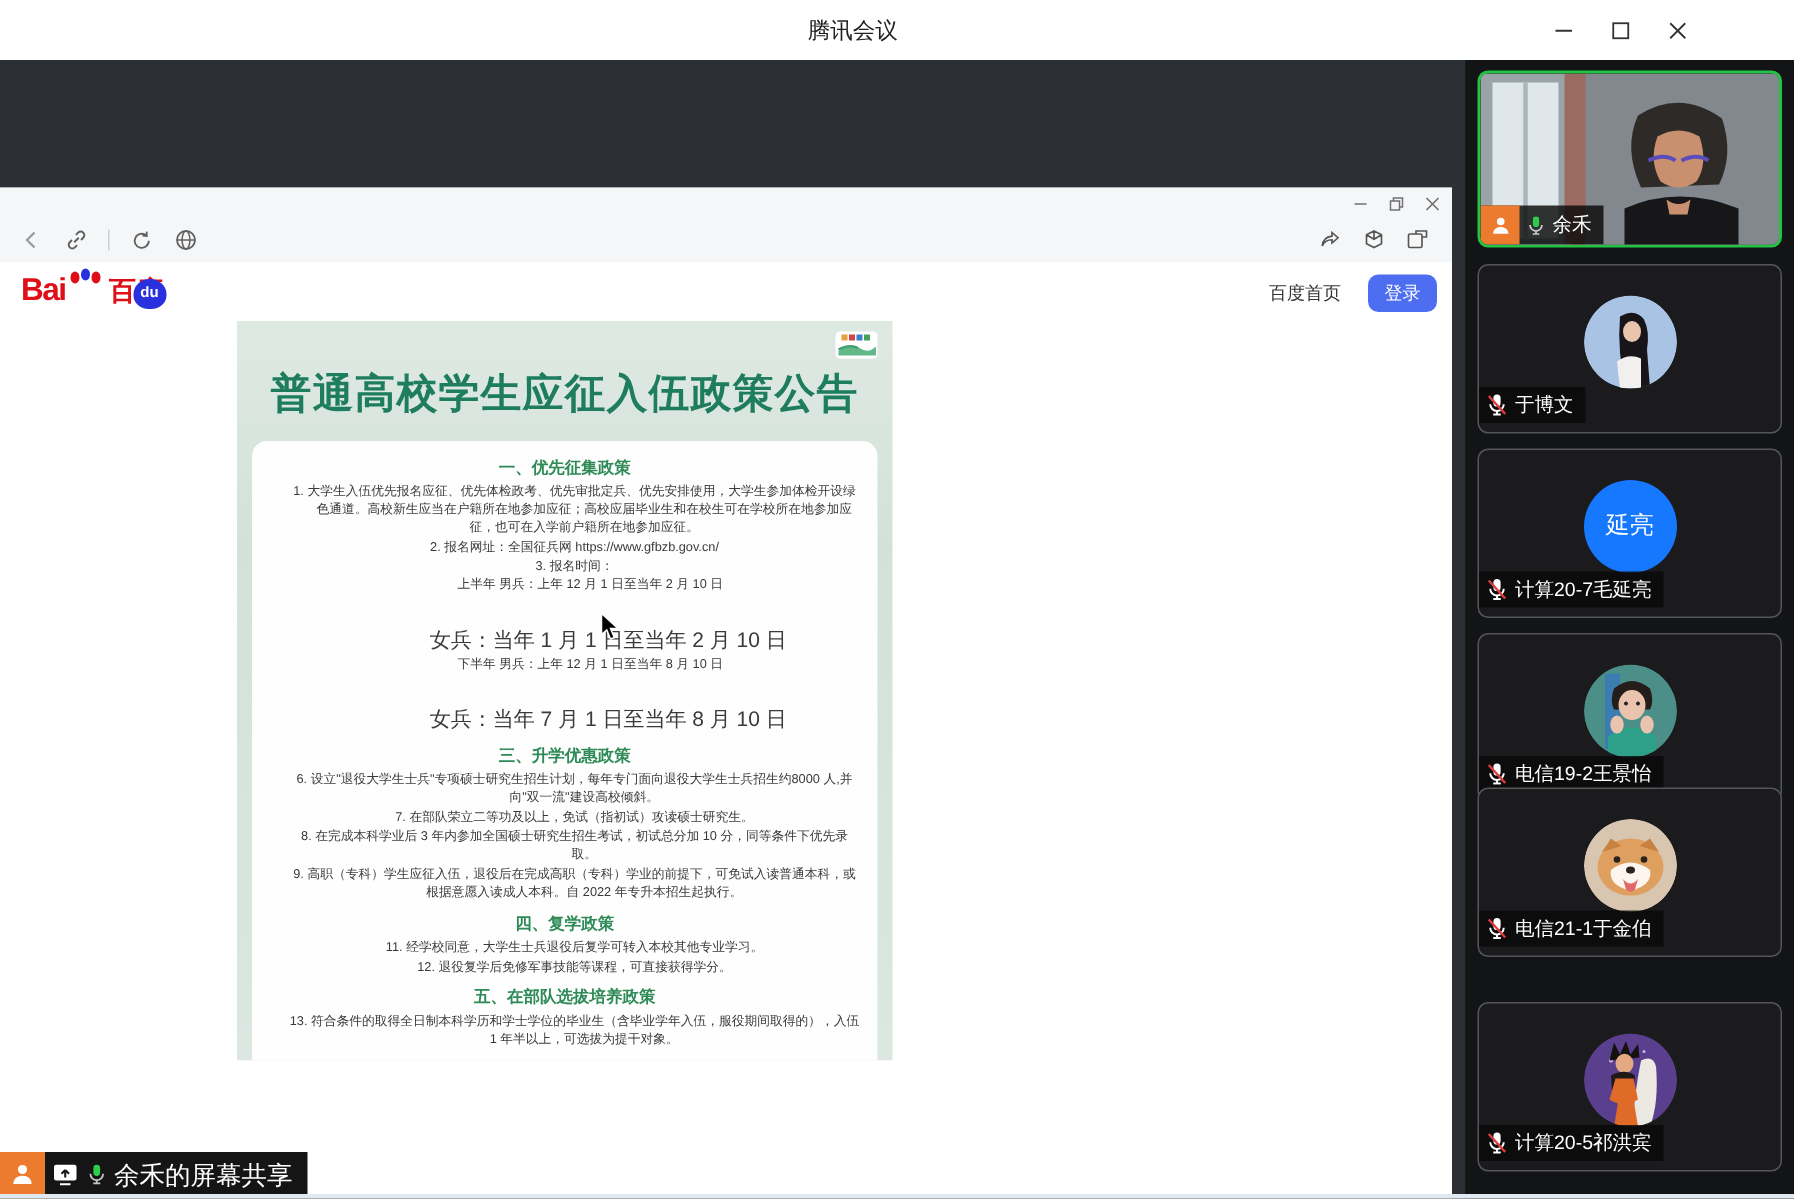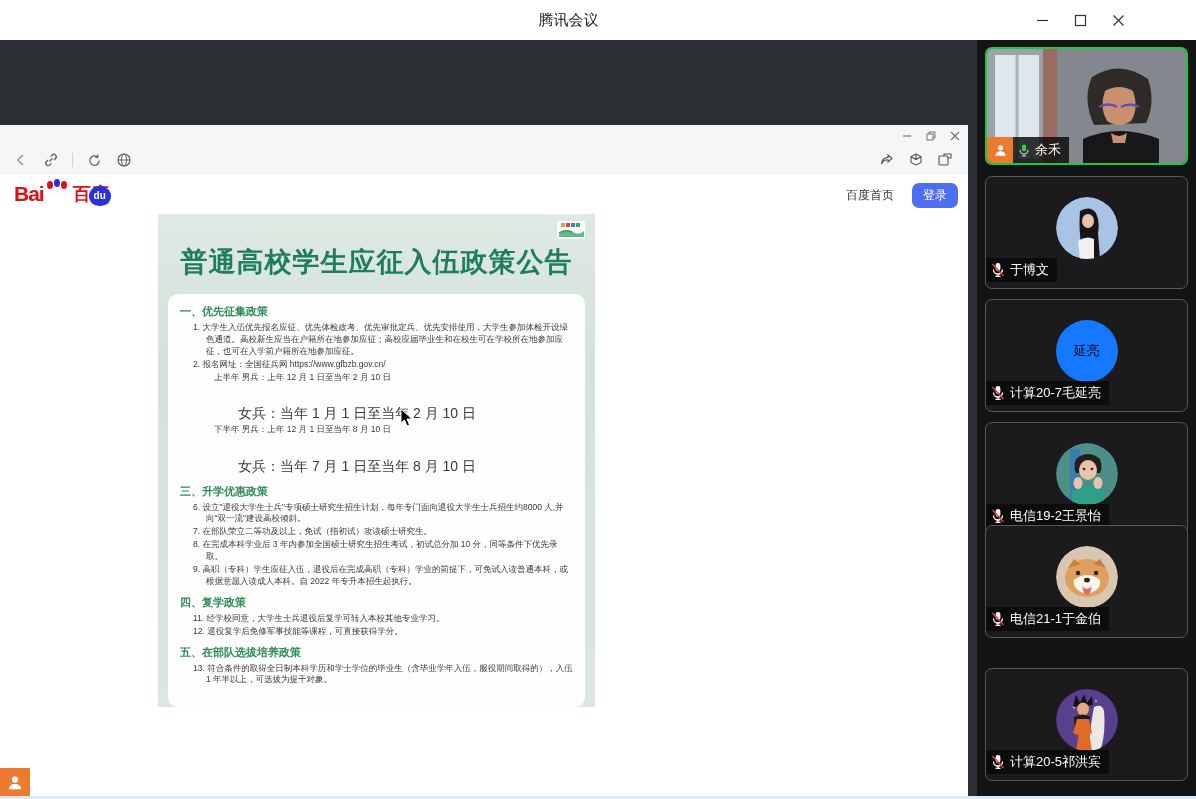--- a/index.html
+++ b/index.html
@@ -43,42 +43,42 @@
 
   .b-content { position:absolute; top:88px; left:0; width:100%; height:494px; background:#ffffff; overflow:hidden; }
 
   
   .doc { position:absolute; left:158px; top:1px; width:437px; height:493px; overflow:hidden;
          background:linear-gradient(180deg,#dfe9e3 0%,#d2e2d9 30%,#dbe7e0 100%); }
   .doc-header { position:relative; height:80px; }
   .doc-corner-logo { position:absolute; top:7px; right:10px; width:28px; height:18px; background:#fff; border-radius:3px; overflow:hidden; }
   .doc-title { position:absolute; top:30px; left:0; width:100%; text-align:center; font-size:27px; font-weight:bold; color:#1e7d5f; letter-spacing:1px; }
   .doc-panel { margin:0 10px; background:#fdfefd; border-radius:10px; padding:10px 12px 14px 12px; }
-  .sec { margin-bottom:7px; }
+  .sec { margin-bottom:7px;text-align:center; }
   .sec-h { font-size:11px; font-weight:bold; color:#2e8b57; margin-bottom:3px; }
   .item { font-size:8.5px; line-height:1.4; color:#3a3a3a; padding-left:26px; text-indent:-13px; margin-bottom:1px; }
   .sub  { font-size:8.5px; line-height:1.4; color:#3a3a3a; padding-left:34px; }
   .sub2 { font-size:14px; line-height:1.4; color:#3a3a3a; padding-left:58px;margin-top:21px; }
 
   
   .cursor { position:absolute; left:400px; top:368px; }
 
   
   .share-banner { position:absolute; left:0; top:728px; height:30px; display:flex; align-items:stretch; }
   .banner-orange { width:30px; background:#ed7b2f; display:flex; align-items:center; justify-content:center; }
   .banner-dark { background:#151515; display:flex; align-items:center; gap:4px; padding:0 10px 0 5px; }
   .banner-text { color:#fff; font-size:17px; }
 
   
   .sidebar { position:absolute; top:0; left:977px; width:219px; height:759px; background:#131416; }
   .tile { position:absolute; left:8px; width:203px; height:113px; background:#1b1b1d; border:1px solid #55565a; border-radius:7px; overflow:hidden; cursor:pointer; }
   .tile.active { border:2px solid #23c343; height:118px; }
   .tile .avatar-wrap { position:absolute; top:50%; left:50%; transform:translate(-50%,-58%); }
   .avatar { width:62px; height:62px; border-radius:50%; overflow:hidden; display:flex; align-items:center; justify-content:center; }
-  .avatar-text { background:#1677ff; color:#000000; font-size:13px; }
+  .avatar-text { background:#1677ff; color:#ffffff; font-size:16px; }
   .tile-label { position:absolute; left:0; bottom:6px; display:flex; align-items:center; background:rgba(10,10,10,.82); padding:3px 8px 3px 4px; gap:4px; max-width:96%; }
   .tile.active .tile-label { bottom:0; left:0; padding:0 8px 0 0; height:26px; }
   .tile-label .name { color:#fff; font-size:13px; white-space:nowrap; }
   .label-orange { width:26px; height:26px; background:#ed7b2f; display:flex; align-items:center; justify-content:center; }
   .video-scene { position:absolute; inset:0; }
 
   
   .bottom-strip { position:absolute; left:0; bottom:0; width:1196px; height:3px; background:#dfe9f4; }
 </style>
 </head>
@@ -212,20 +212,21 @@
                 </svg>
               </div>
               <div class="doc-title">普通高校学生应征入伍政策公告</div>
             </div>
             <div class="doc-panel">
 
               <div class="sec">
                 <div class="sec-h">一、优先征集政策</div>
                 <div class="item">1. 大学生入伍优先报名应征、优先体检政考、优先审批定兵、优先安排使用，大学生参加体检开设绿色通道。高校新生应当在户籍所在地参加应征；高校应届毕业生和在校生可在学校所在地参加应征，也可在入学前户籍所在地参加应征。</div>
                 <div class="item">2. 报名网址：全国征兵网 https://www.gfbzb.gov.cn/</div>
+                <div class="item">3. 报名时间：</div>
                 <div class="sub">上半年 男兵：上年 12 月 1 日至当年 2 月 10 日</div>
                 <div class="sub2">女兵：当年 1 月 1 日至当年 2 月 10 日</div>
                 <div class="sub">下半年 男兵：上年 12 月 1 日至当年 8 月 10 日</div>
                 <div class="sub2">女兵：当年 7 月 1 日至当年 8 月 10 日</div>
               </div>
 
 
               <div class="sec">
                 <div class="sec-h">三、升学优惠政策</div>
                 <div class="item">6. 设立"退役大学生士兵"专项硕士研究生招生计划，每年专门面向退役大学生士兵招生约8000 人,并向"双一流"建设高校倾斜。</div>
@@ -255,20 +256,34 @@
       <svg class="cursor" width="14" height="20" viewBox="0 0 14 20">
         <path d="M1 1 L1 15 L4.5 12 L7 18 L9.5 17 L7 11 L12 11 Z" fill="#000" stroke="#fff" stroke-width="1"></path>
       </svg>
 
       <div class="share-banner">
         <div class="banner-orange">
           <svg width="18" height="18" viewBox="0 0 16 16">
             <circle cx="8" cy="5" r="2.7" fill="#fff"></circle>
               <path d="M2.6 13.6 c0-3.1 2.4-4.8 5.4-4.8 s5.4 1.7 5.4 4.8 z" fill="#fff"></path>
           </svg>
+        </div>
+        <div class="banner-dark">
+          <svg width="18" height="16" viewBox="0 0 18 16">
+            <rect x="1" y="1.5" width="15" height="10.5" rx="1.5" fill="#fff"></rect>
+            <path d="M8.5 10 V6.2 M8.5 5 L11 7.5 M8.5 5 L6 7.5" stroke="#151515" stroke-width="1.4" fill="none"></path>
+            <line x1="5" y1="14.5" x2="12" y2="14.5" stroke="#fff" stroke-width="1.4"></line>
+          </svg>
+          <svg width="15" height="16" viewBox="0 0 16 16">
+            <rect x="5.6" y="1" width="4.8" height="8" rx="2.4" fill="#2ecc4a"></rect>
+            <path d="M3.5 7.5 a4.5 4.5 0 0 0 9 0" fill="none" stroke="#bfc6cc" stroke-width="1.3"></path>
+            <line x1="8" y1="12" x2="8" y2="14" stroke="#bfc6cc" stroke-width="1.3"></line>
+            <line x1="5.5" y1="14.3" x2="10.5" y2="14.3" stroke="#bfc6cc" stroke-width="1.3"></line>
+          </svg>
+          <span class="banner-text">余禾的屏幕共享</span>
         </div>
       </div>
     </div>
 
     <div class="sidebar">
 
       <div class="tile active" style="top:7px;">
         <svg class="video-scene" width="201" height="116" viewBox="0 0 201 116" preserveAspectRatio="none">
           <rect width="201" height="116" fill="#7d8289"></rect>
           <rect x="0" y="0" width="60" height="116" fill="#9aa3a8"></rect>

